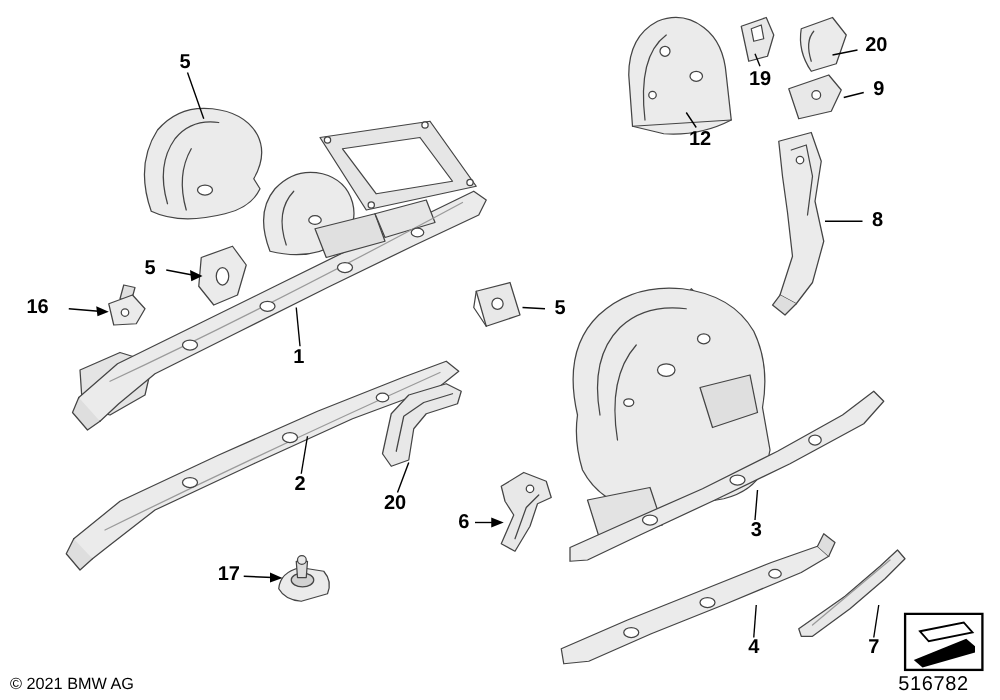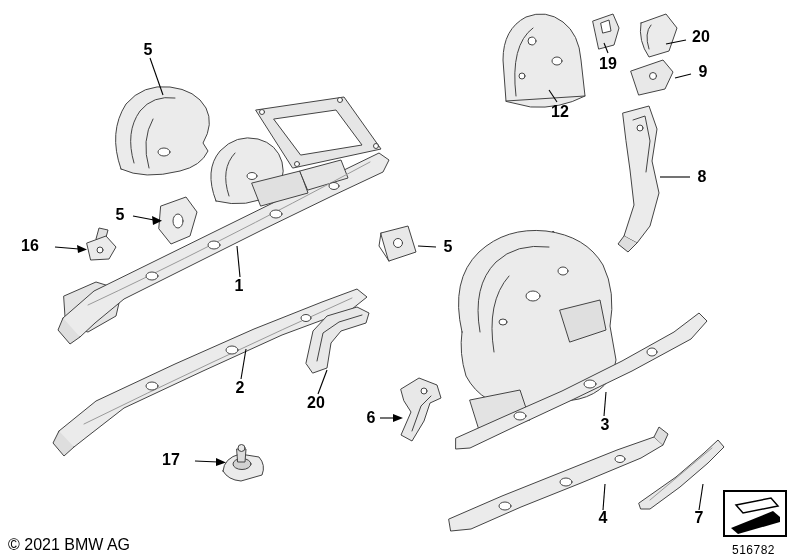--- a/index.html
+++ b/index.html
@@ -4,22 +4,22 @@
 <style>
   html,body{margin:0;padding:0;}
   body{background:#fff;font-family:"Liberation Sans",sans-serif;}
   .stage{position:relative;width:800px;height:560px;background:#fff;overflow:hidden;}
   .illustration{position:absolute;left:0;top:0;}
   .callout{
     position:absolute;transform:translate(-50%,-50%);
     font-weight:bold;font-size:16px;color:#000;line-height:1;
     cursor:pointer;user-select:none;
   }
-  .copyright{position:absolute;left:8px;bottom:6px;font-size:16px;color:#000;}
-  .diagram-number{position:absolute;right:25px;bottom:3px;font-size:12px;color:#000;letter-spacing:.5px;}
+  .copyright{position:absolute;left:8px;bottom:6px;font-size:13px;color:#000;}
+  .diagram-number{position:absolute;right:25px;bottom:3px;font-size:16px;color:#000;letter-spacing:.5px;}
   .corner-icon{position:absolute;right:13px;bottom:23px;width:64px;height:47px;cursor:pointer;}
 </style>
 </head>
 <body>
 
 <div class="stage">
 
   <svg class="illustration" width="800" height="560" viewBox="0 0 800 560">
 
     <g stroke="#444" stroke-width="1" fill="#ebebeb" stroke-linejoin="round" stroke-linecap="round">
@@ -200,21 +200,21 @@
   <div class="callout" style="left:699px;top:518px">7</div>
   <div class="callout" style="left:702px;top:177px">8</div>
   <div class="callout" style="left:703px;top:72px">9</div>
   <div class="callout" style="left:560px;top:112px">12</div>
   <div class="callout" style="left:701px;top:37px">20</div>
   <div class="callout" style="left:608px;top:64px">19</div>
   <div class="callout" style="left:316px;top:403px">20</div>
   <div class="callout" style="left:448px;top:247px">5</div>
   <div class="callout" style="left:120px;top:215px">5</div>
   <div class="callout" style="left:30px;top:246px">16</div>
-  <div class="callout" style="left:171px;top:460px">17</div>
+  <div class="callout" style="left:183px;top:460px">17</div>
 
   <div class="copyright">© 2021 BMW AG</div>
   <div class="diagram-number">516782</div>
 
   <div class="corner-icon">
     <svg width="64" height="47" viewBox="0 0 64 47">
       <rect x="1" y="1" width="62" height="45" fill="#fff" stroke="#000" stroke-width="2"></rect>
       <polygon points="13,15 48,8 55,16 20,23" fill="#fff" stroke="#000" stroke-width="1.5"></polygon>
       <polygon points="8,38 50,21 57,27 57,32 15,44" fill="#000"></polygon>
     </svg>

